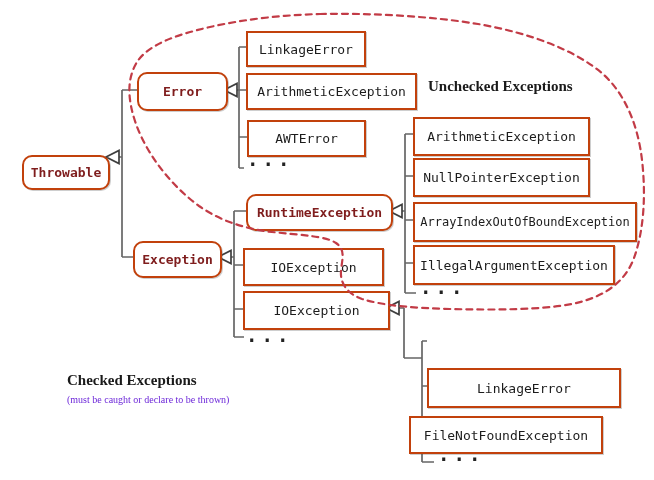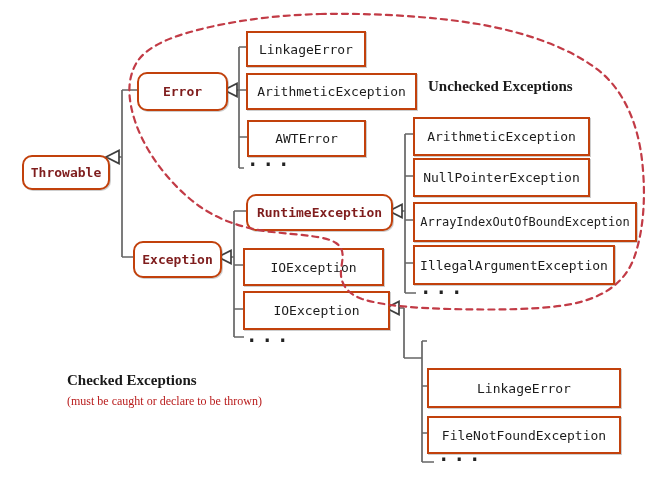--- a/index.html
+++ b/index.html
@@ -21,21 +21,21 @@
   .dots{
     position:absolute;z-index:2;font-family:"DejaVu Sans Mono",monospace;
     font-weight:bold;font-size:19px;letter-spacing:4px;color:#222;
     height:24px;line-height:24px;
   }
   .annot{
     position:absolute;z-index:2;font-family:Liberation Serif, serif;
     color:#1a1a1a;white-space:nowrap;
   }
   .annot.title{font-weight:bold;font-size:15px;}
-  .annot.note{font-size:12px;color:#b91c1c;}
+  .annot.note{font-size:10px;color:#6d28d9;}
 </style>
 </head>
 <body>
 
 <div id="canvas">
 
   <svg class="layer lines" viewBox="0 0 654 480">
     <g stroke="#666666" stroke-width="1.7" fill="none">
       <path d="M119 157 H122 M122 90 V257 M122 90 H137 M122 257 H133"></path>
     </g>
@@ -92,21 +92,21 @@
   <div class="node bold" style="left:246px;top:194px;width:143px;height:33px">RuntimeException</div>
   <div class="node" style="left:243px;top:248px;width:137px;height:34px">IOException</div>
   <div class="node" style="left:243px;top:291px;width:143px;height:35px">IOException</div>
 
   <div class="node" style="left:413px;top:117px;width:173px;height:35px">ArithmeticException</div>
   <div class="node" style="left:413px;top:158px;width:173px;height:35px">NullPointerException</div>
   <div class="node small" style="left:413px;top:202px;width:220px;height:36px">ArrayIndexOutOfBoundException</div>
   <div class="node" style="left:413px;top:245px;width:198px;height:36px">IllegalArgumentException</div>
 
   <div class="node" style="left:427px;top:368px;width:190px;height:36px">LinkageError</div>
-  <div class="node" style="left:427px;top:416px;width:190px;height:34px">FileNotFoundException</div>
+  <div class="node" style="left:409px;top:416px;width:190px;height:34px">FileNotFoundException</div>
 
   <div class="dots" style="left:247px;top:147px">...</div>
   <div class="dots" style="left:246px;top:323px">...</div>
   <div class="dots" style="left:420px;top:275px">...</div>
   <div class="dots" style="left:438px;top:442px">...</div>
 
   <div class="annot title" style="left:428px;top:78px">Unchecked Exceptions</div>
   <div class="annot title" style="left:67px;top:372px">Checked Exceptions</div>
   <div class="annot note" style="left:67px;top:394px">(must be caught or declare to be thrown)</div>
 

